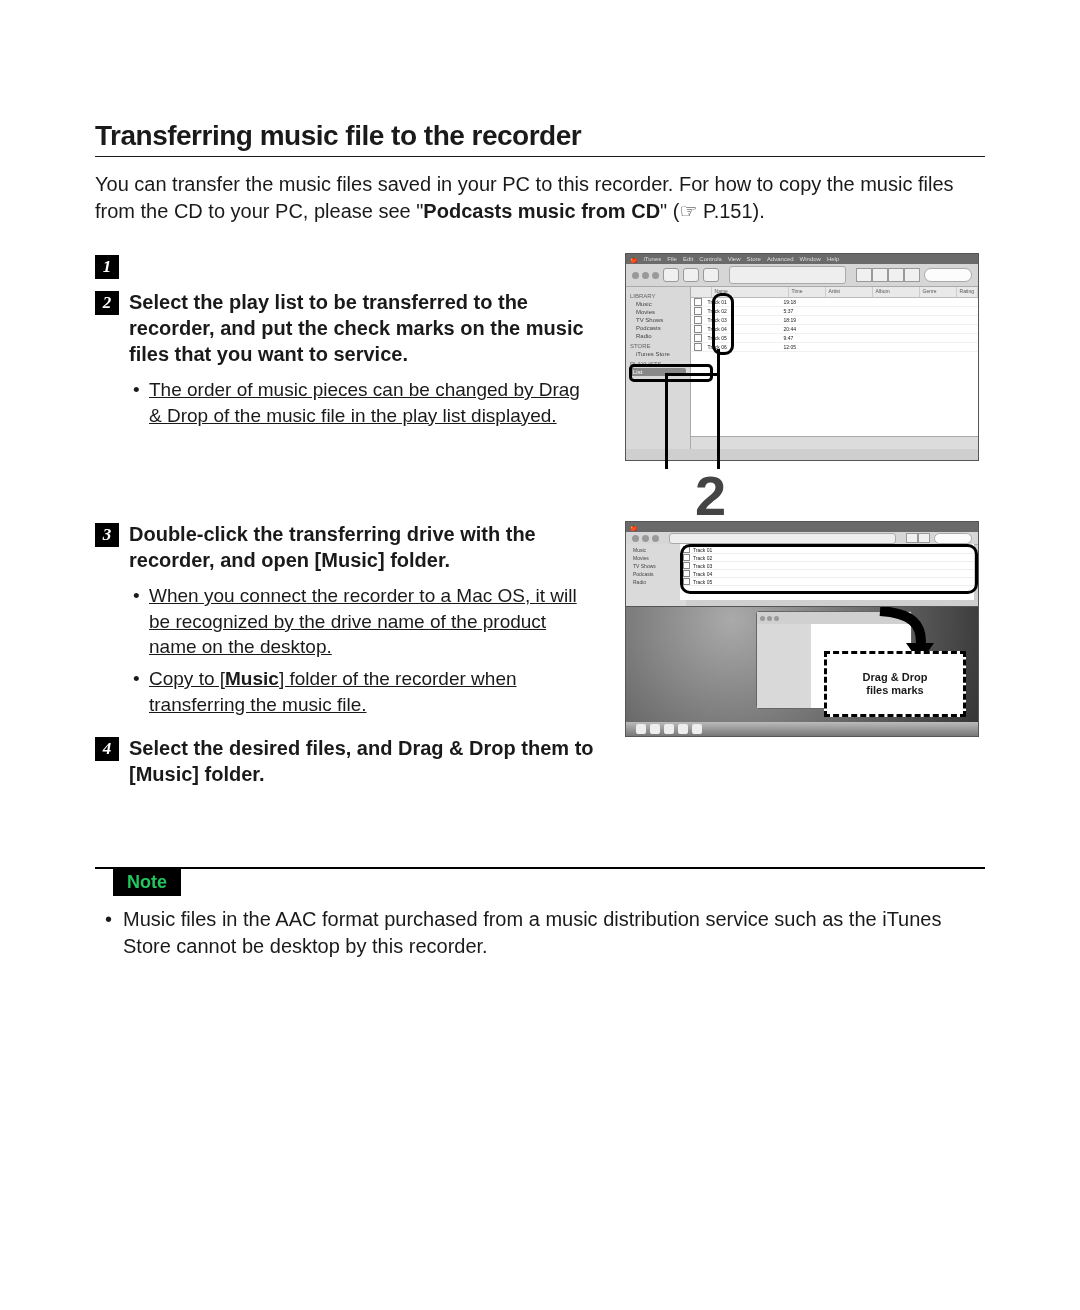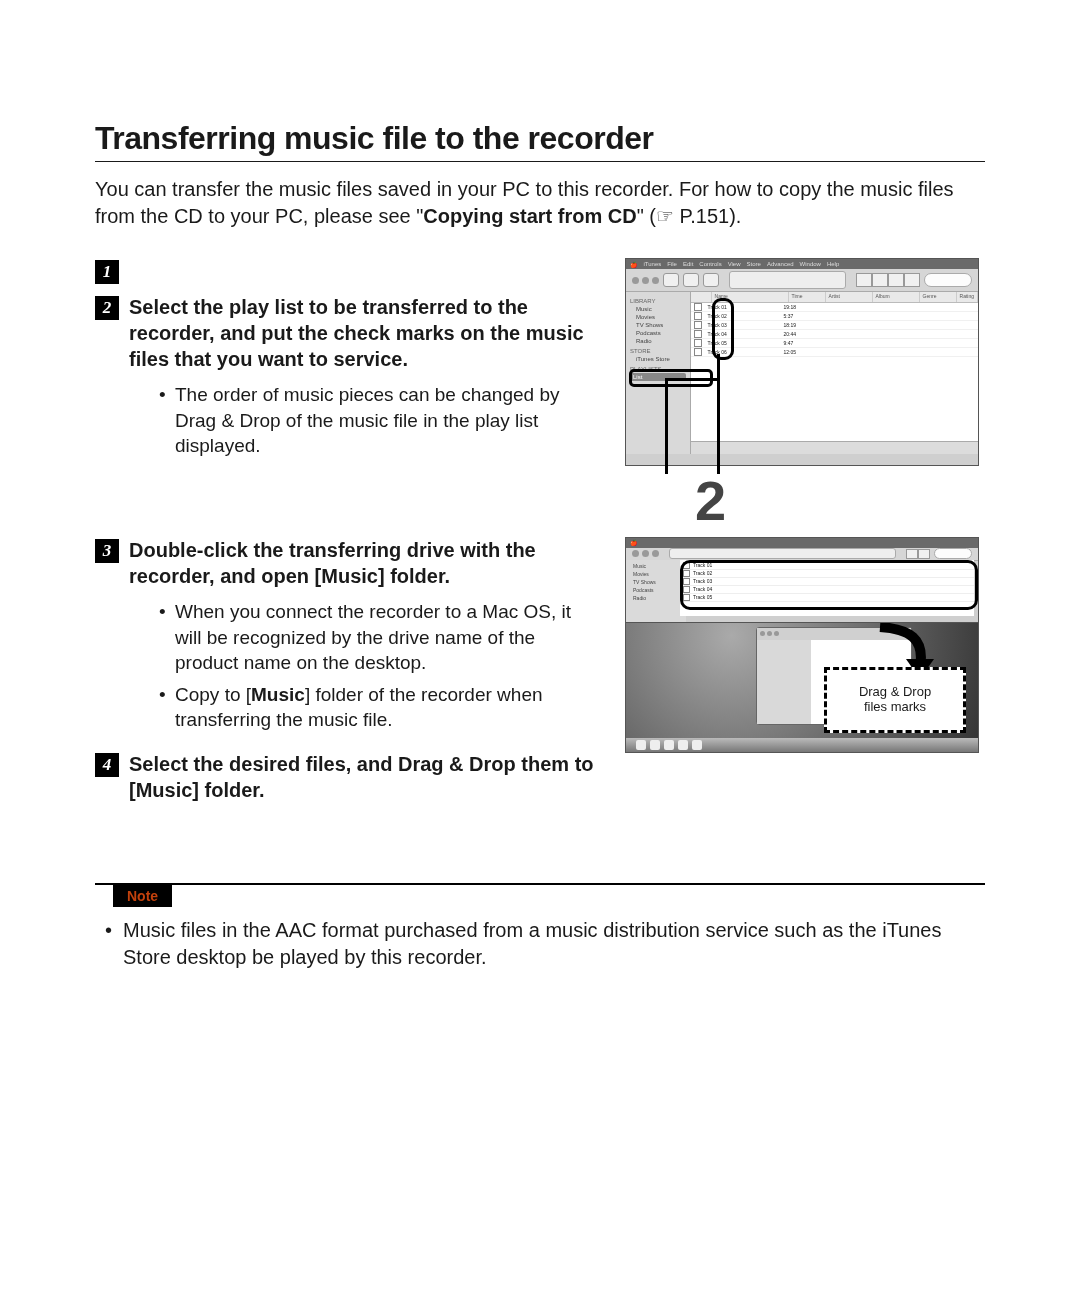--- a/index.html
+++ b/index.html
@@ -9,21 +9,21 @@
     position:relative;
     font-family:"Helvetica Neue",Arial,sans-serif;
     color:#1a1a1a;
     box-sizing:border-box;
     padding:120px 95px 80px 95px;
   }
   h1.title{
     font-family:"Arial Narrow","Helvetica Neue Condensed",Arial,sans-serif;
     font-stretch:condensed;
     font-weight:700;
-    font-size:32px;
+    font-size:28px;
     margin:0 0 4px 0;
     letter-spacing:-0.5px;
   }
   .rule{border:none;border-top:1.5px solid #1a1a1a;margin:0 0 14px 0;}
   .intro{
     font-size:20px;
     line-height:1.35;
     margin:0 0 28px 0;
   }
   .intro .bold{font-weight:700;}
@@ -32,21 +32,21 @@
   .right{width:360px;flex:none;}
   .step{display:flex;margin-bottom:10px;}
   .numbox{
     flex:none;width:24px;height:24px;background:#000;color:#fff;
     font-style:italic;font-weight:700;font-size:17px;
     display:flex;align-items:center;justify-content:center;
     margin-right:10px;margin-top:2px;
     font-family:Georgia,serif;
   }
   .steptext{font-weight:700;font-size:20px;line-height:1.3;}
-  ul.sub{margin:6px 0 18px 80px;padding:0;}
+  ul.sub{margin:6px 0 18px 54px;padding:0;text-decoration:underline;}
   ul.sub li{
     font-size:19px;line-height:1.35;margin-bottom:6px;list-style:none;position:relative;
   }
   ul.sub li::before{content:"•";position:absolute;left:-16px;top:0;}
   ul.sub li b{font-weight:700;}
   .gap{height:60px;}
   
   .shot{position:relative;}
   .shot1{
     width:354px;height:208px;background:#cfcfcf;border:1px solid #555;
@@ -117,53 +117,53 @@
     background:#e8e8e8;border:1px solid #666;border-radius:3px;
   }
   .fwin .fh{height:12px;background:#d0d0d0;border-bottom:1px solid #aaa;display:flex;align-items:center;padding:0 3px;gap:2px;}
   .fwin .fh i{width:5px;height:5px;border-radius:50%;background:#999;display:block;}
   .fwin .fside{position:absolute;left:0;top:12px;width:54px;bottom:0;background:#d9d9d9;border-right:1px solid #bbb;font-size:5px;color:#444;padding:2px;}
   .fwin .fmain{position:absolute;left:54px;top:12px;right:0;bottom:0;background:#fff;}
   .dropbox{
     position:absolute;right:12px;top:44px;width:136px;height:60px;
     border:3px dashed #000;background:#fff;
     display:flex;align-items:center;justify-content:center;text-align:center;
-    font-weight:400;font-size:13px;line-height:1.15;
+    font-weight:700;font-size:11px;line-height:1.15;
   }
   
   .arrow{
     position:absolute;left:244px;top:-4px;width:70px;height:70px;pointer-events:none;
   }
   .dock{
     position:absolute;left:0;right:0;bottom:0;height:14px;
     background:linear-gradient(#bbb,#777);
   }
   .dock .di{position:absolute;bottom:2px;width:10px;height:10px;background:#eee;border-radius:2px;}
   
   .notewrap{margin-top:70px;}
   .hrthick{border:none;border-top:2px solid #000;margin:0;}
   .notelabel{
-    display:inline-block;background:#000;color:#c2410c;
+    display:inline-block;background:#000;color:#22c55e;
     font-family:"Arial Narrow",Arial,sans-serif;font-stretch:condensed;
-    font-weight:700;font-size:14px;padding:3px 14px;margin-left:18px;
+    font-weight:700;font-size:18px;padding:3px 14px;margin-left:18px;
   }
   ul.note{margin:10px 0 0 28px;padding:0;}
   ul.note li{list-style:none;position:relative;font-size:20px;line-height:1.35;}
   ul.note li::before{content:"•";position:absolute;left:-18px;}
 </style>
 </head>
 <body>
 
 <div class="page">
 
   <h1 class="title">Transferring music file to the recorder</h1>
   <hr class="rule">
 
   <p class="intro">
-    <span>You can transfer the music files saved in your PC to this recorder. For how to copy the music files from the CD to your PC, please see "</span><span class="bold">Copying start from CD</span><span>" (☞ P.151).</span>
+    <span>You can transfer the music files saved in your PC to this recorder. For how to copy the music files from the CD to your PC, please see "</span><span class="bold">Podcasts music from CD</span><span>" (☞ P.151).</span>
   </p>
 
   <div class="cols">
     <div class="left">
       <div class="step">
         <div class="numbox">1</div>
       </div>
       <div class="step">
         <div class="numbox">2</div>
         <div class="steptext">Select the play list to be transferred to the recorder, and put the check marks on the music files that you want to service.</div>
@@ -381,17 +381,17 @@
           </div>
         </div>
       </div>
     </div>
   </div>
 
   <div class="notewrap">
     <hr class="hrthick">
     <div class="notelabel">Note</div>
     <ul class="note">
-      <li>Music files in the AAC format purchased from a music distribution service such as the iTunes Store desktop be played by this recorder.</li>
+      <li>Music files in the AAC format purchased from a music distribution service such as the iTunes Store cannot be desktop by this recorder.</li>
     </ul>
   </div>
 
 </div>
 
 </body></html>

